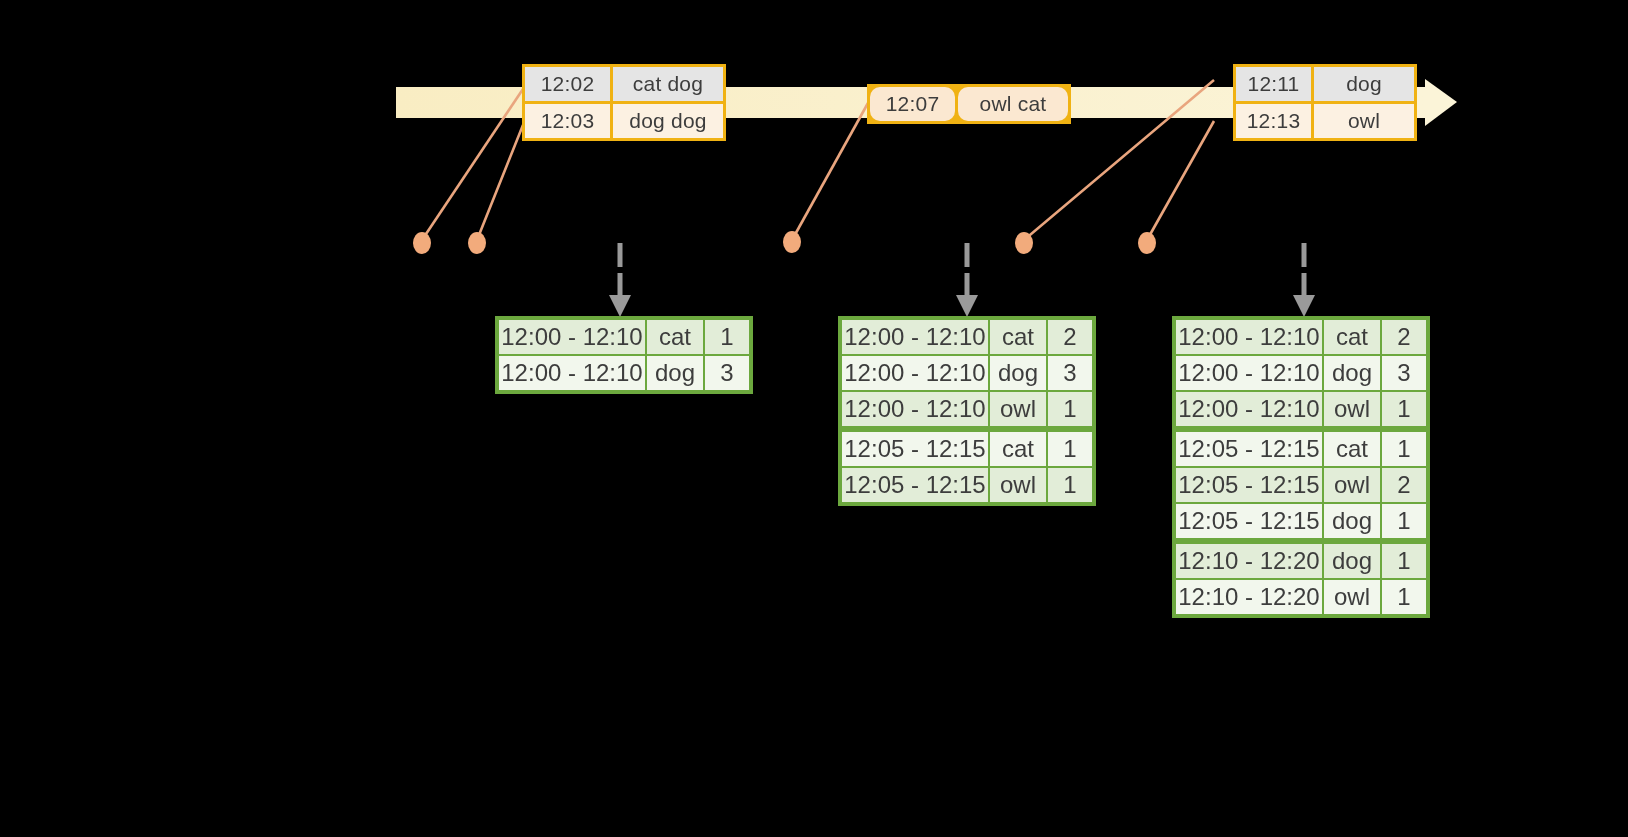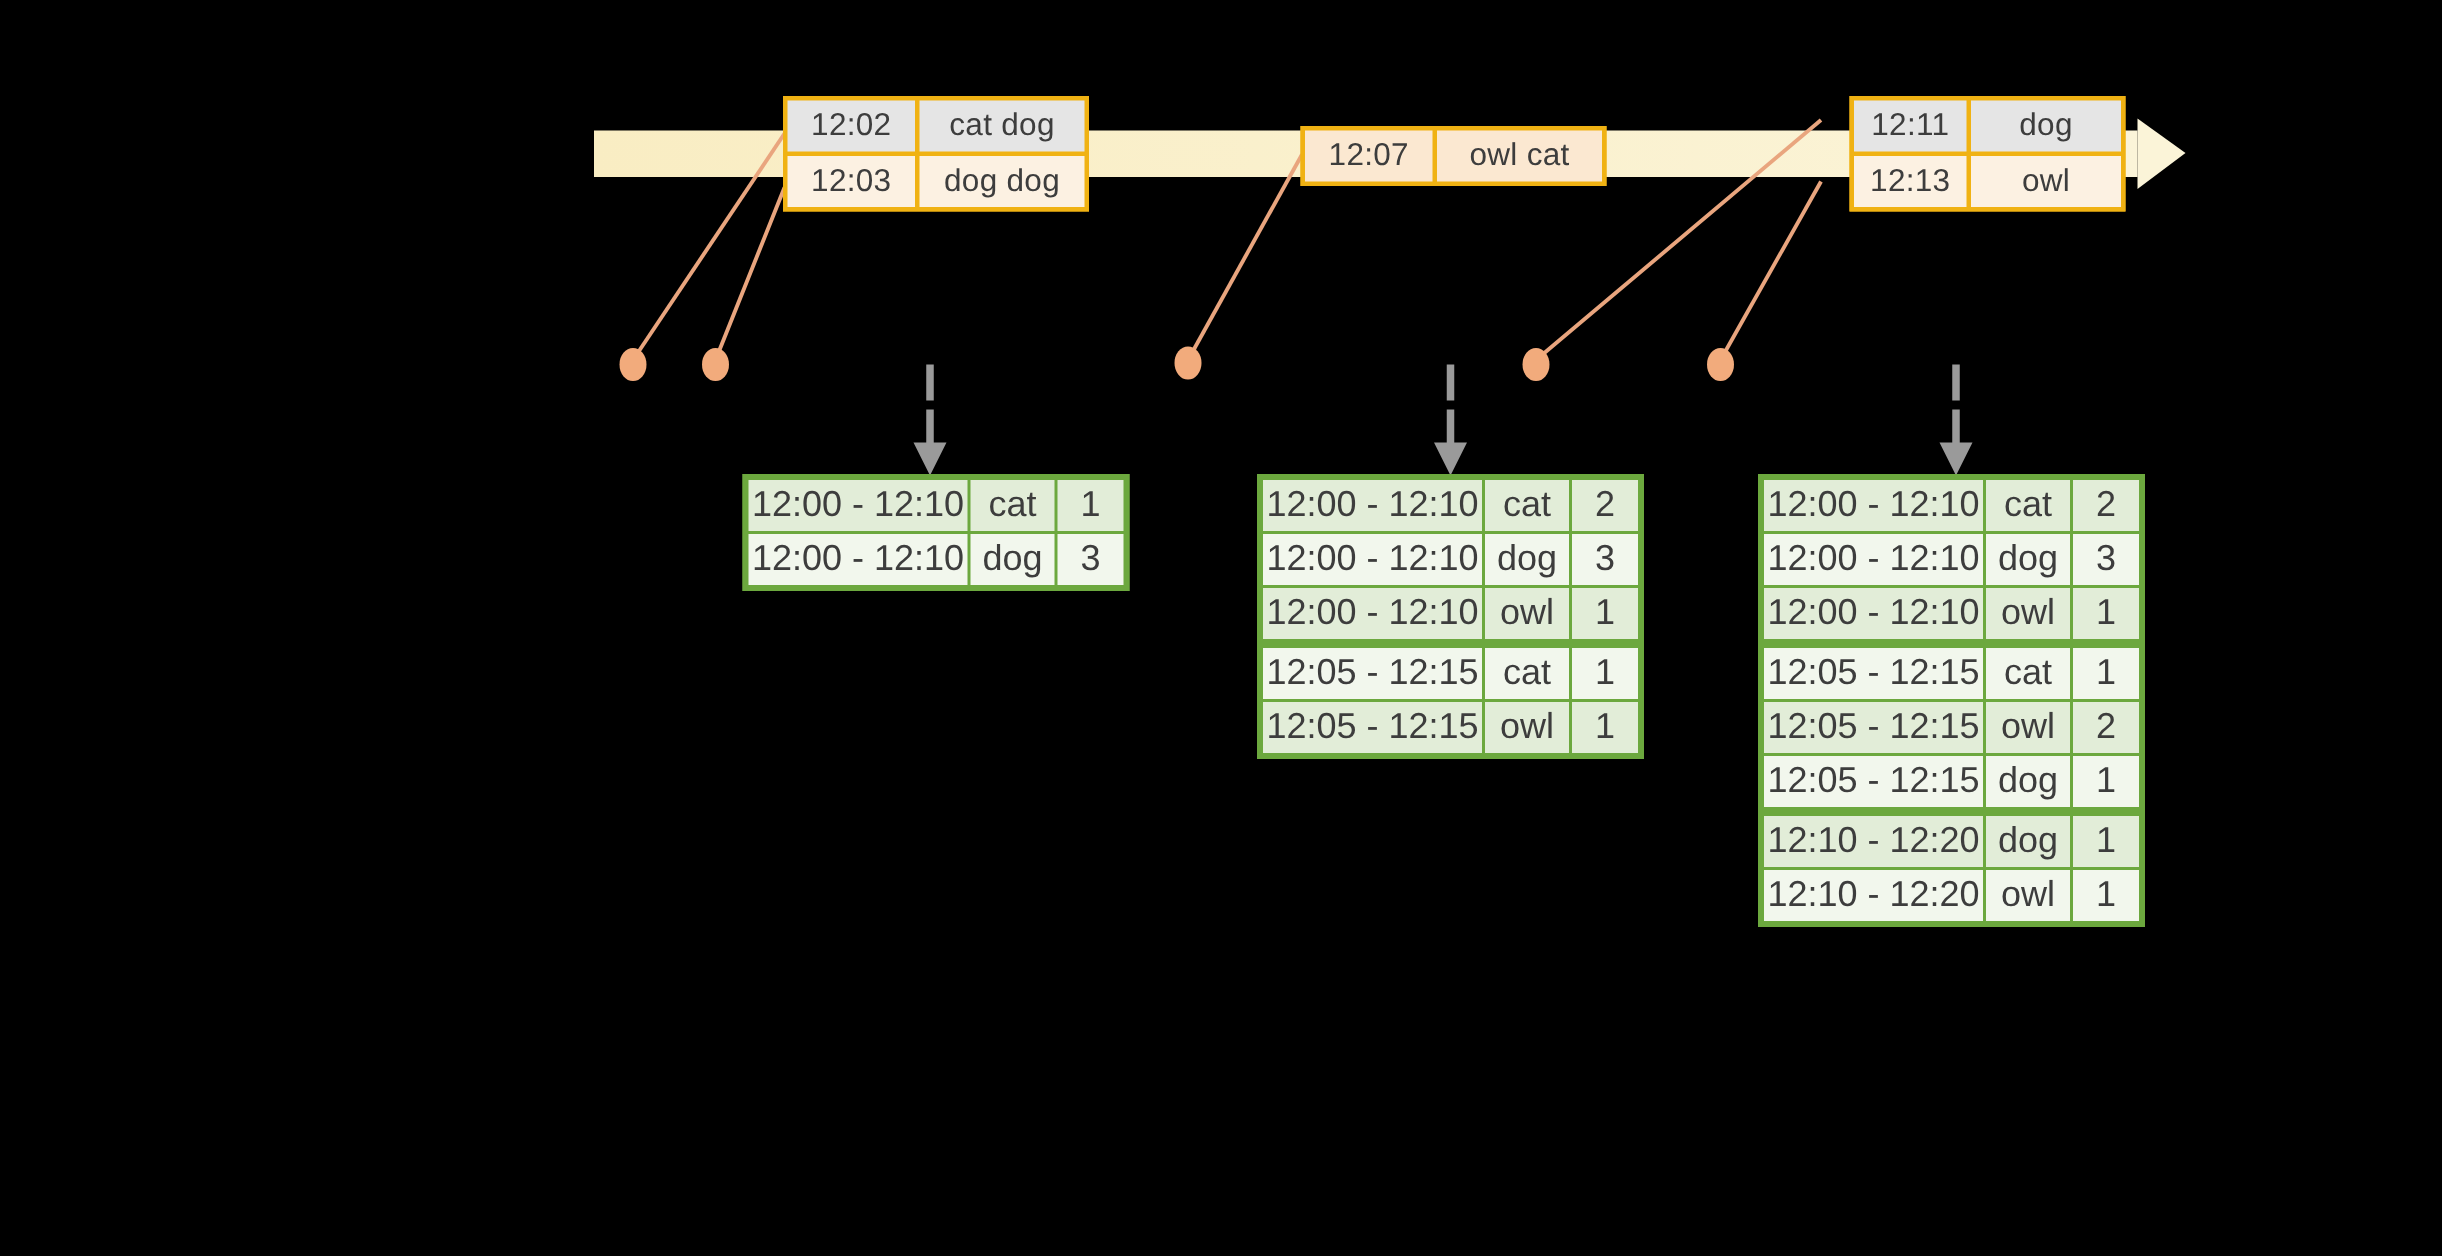--- a/index.html
+++ b/index.html
@@ -16,21 +16,21 @@
   
   .etable{
     position:absolute;z-index:2;display:grid;gap:3px;
     background:var(--orange);border:3px solid var(--orange);
   }
   .etable .cell{
     height:34px;display:flex;align-items:center;justify-content:center;
     font-size:21px;letter-spacing:.2px;
   }
   .e-dark{background:#e5e5e5;}
-  .e-mid{background:#FBE8D1;}
+  .e-mid{background:#FBE8D1;border-radius:10px;}
   .e-light{background:#FCF1E2;}
   
   .rtable{
     position:absolute;z-index:2;display:grid;gap:2px;
     grid-template-columns:146px 56px 44px;
     background:var(--green);border:4px solid var(--green);
   }
   .rtable .cell{
     height:34px;display:flex;align-items:center;justify-content:center;
     font-size:24px;

